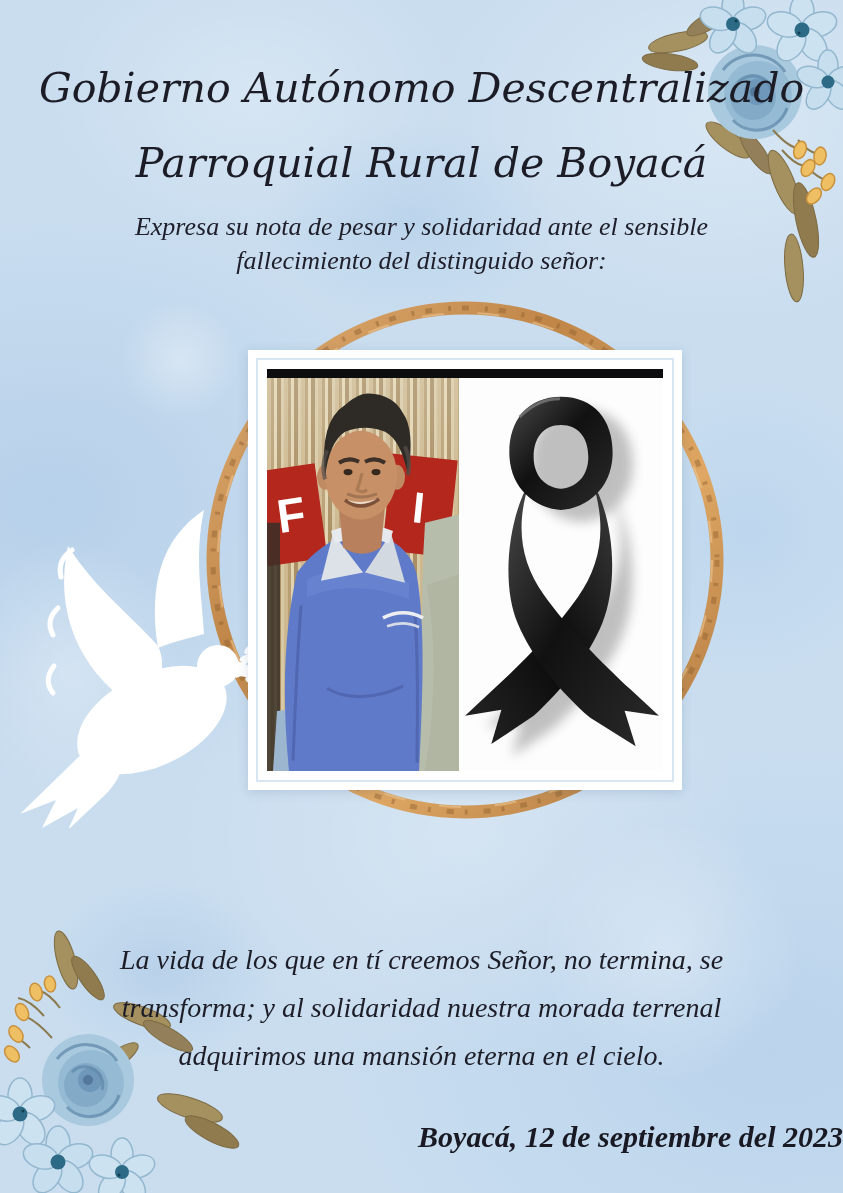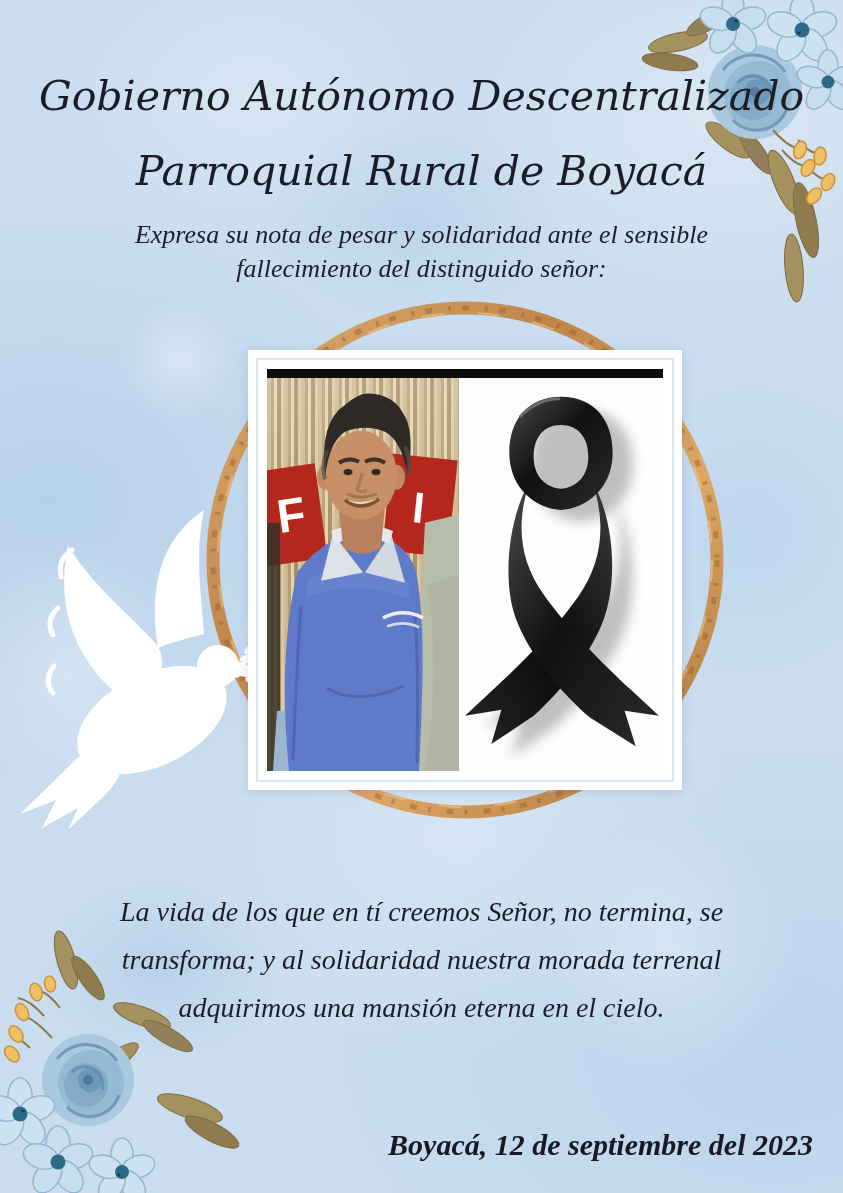--- a/index.html
+++ b/index.html
@@ -39,28 +39,28 @@
   .photo-man{
     width:48.5%;position:relative;overflow:hidden;flex:none;
     background:
       linear-gradient(180deg, rgba(255,255,255,.18), rgba(255,255,255,0) 45%),
       repeating-linear-gradient(90deg,#cdb88f 0 4px,#b79e73 4px 7px,#e2d4b0 7px 10px,#a98f63 10px 14px,#d8c9a5 14px 17px);
   }
   .photo-man svg{position:absolute;inset:0;width:100%;height:100%;}
   .photo-ribbon{flex:1;background:#fdfdfd;position:relative;}
   .photo-ribbon svg{position:absolute;inset:0;width:100%;height:100%;}
 
-  .txt{position:absolute;left:0;width:100%;text-align:center;color:#1c1c27;z-index:6;margin-top:8px;}
+  .txt{position:absolute;left:0;width:100%;text-align:center;color:#1c1c27;z-index:6;}
   .script{font-family:"DejaVu Serif", serif;font-style:italic;font-weight:500;}
   .org1{top:64px;font-size:41px;}
   .org2{top:139px;font-size:41px;}
   .announce{top:210px;font-style:italic;font-size:26px;line-height:1.32;color:#20202c;}
   .name{top:838px;font-size:48px;}
-  .tribute{top:880px;font-style:italic;font-size:28px;line-height:1.72;color:#1d1d28;}
-  .dateline{top:1120px;text-align:right;padding-right:30px;box-sizing:border-box;
+  .tribute{top:936px;font-style:italic;font-size:28px;line-height:1.72;color:#1d1d28;}
+  .dateline{top:1120px;text-align:right;box-sizing:border-box;
     font-style:italic;font-weight:bold;font-size:30px;color:#191923;}
 </style>
 </head>
 <body>
 
 <div class="poster">
 
   <div class="blob b1"></div>
   <div class="blob b2"></div>
   <div class="blob b3"></div>

